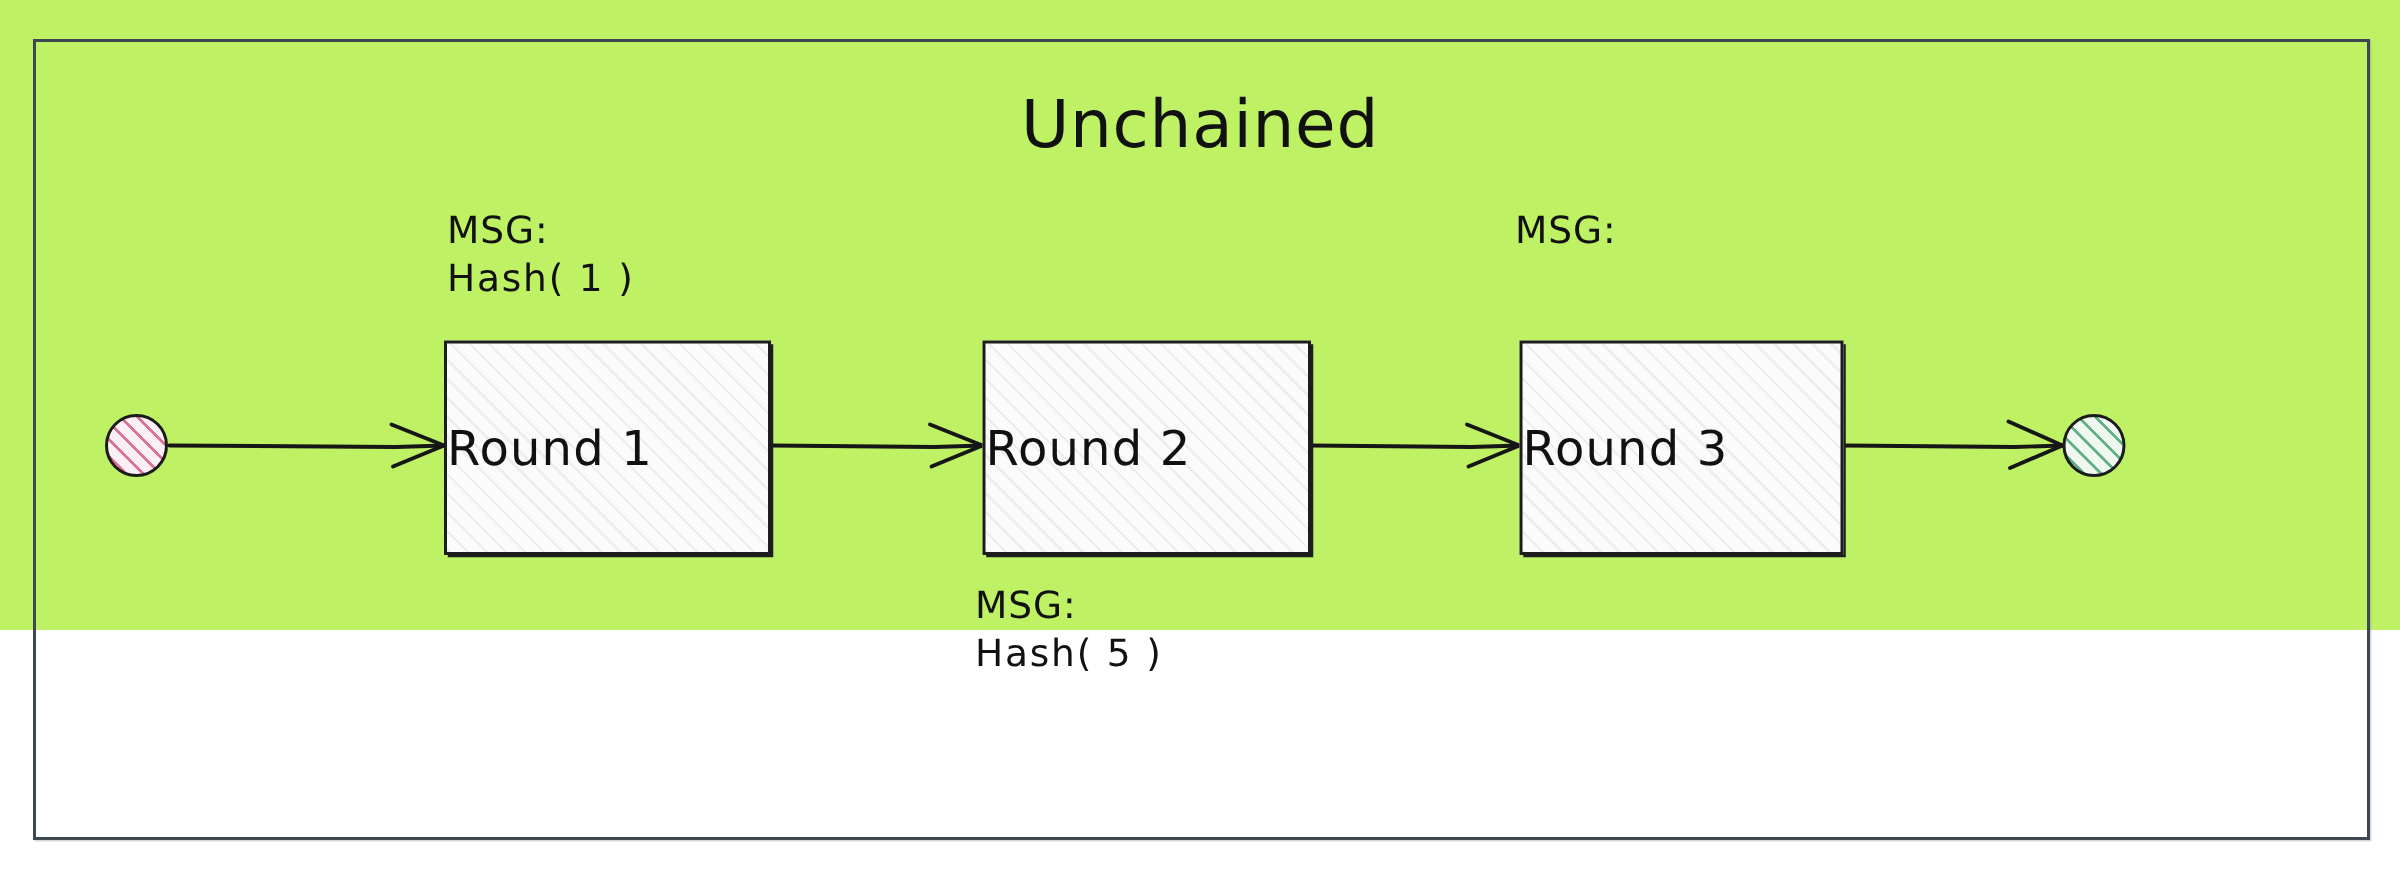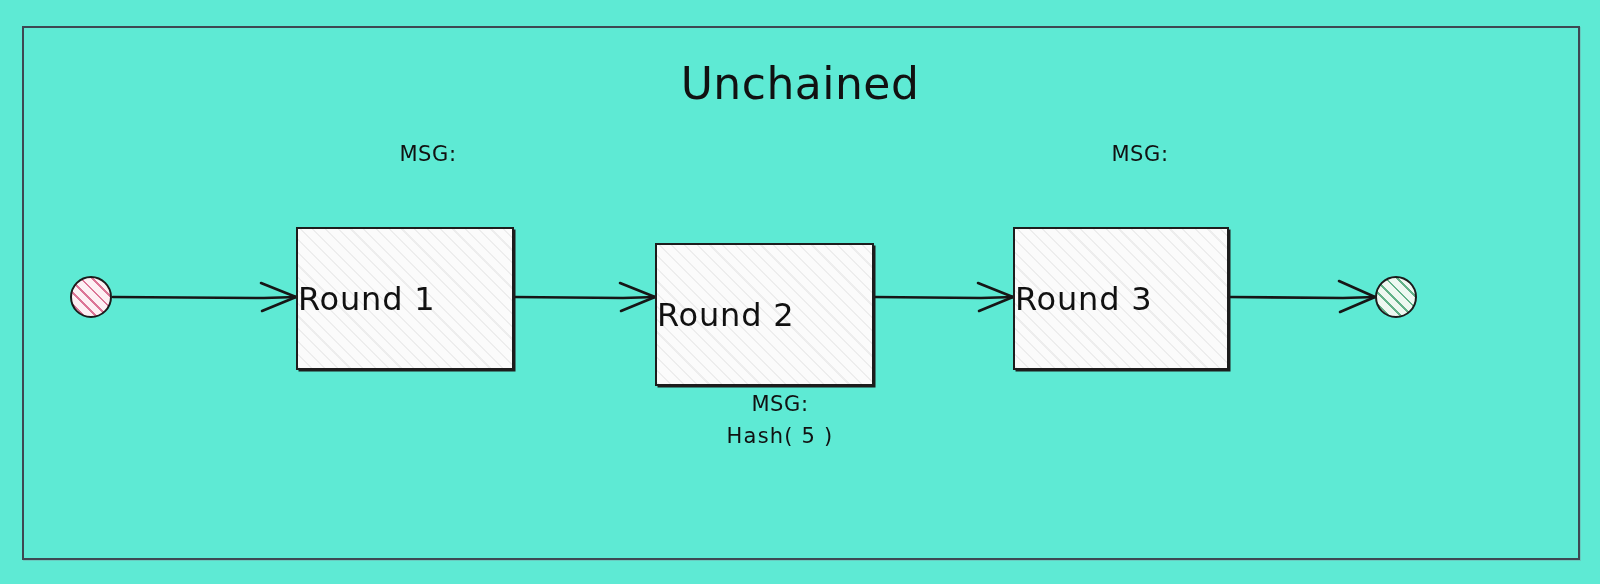--- a/index.html
+++ b/index.html
@@ -9,22 +9,22 @@
   }
   body {
     width: 1600px;
     height: 586px;
     overflow: hidden;
     font-family: "DejaVu Sans", sans-serif;
   }
   #canvas {
     position: relative;
     width: 1600px;
-    height: 584px;
-    background: #5eead4;
+    height: 420px;
+    background: #bef264;
   }
   
   .frame {
     position: absolute;
     left: 22px;
     top: 26px;
     width: 1558px;
     height: 534px;
     border: 2px solid #3d4852;
     box-sizing: border-box;
@@ -64,23 +64,22 @@
     width: 100%;
     transform: translateY(-50%);
     text-align: left;
     font-size: 32px;
     color: #111111;
     letter-spacing: 0.8px;
   }
   
   .msg-label {
     position: absolute;
-    text-align: center;
     color: #111111;
-    font-size: 21px;
+    font-size: 25px;
     line-height: 32px;
     letter-spacing: 0.6px;
   }
   .msg-label .l2 { letter-spacing: 1.2px; }
   
   .endpoint {
     position: absolute;
     width: 42px;
     height: 42px;
     border-radius: 50%;
@@ -151,30 +150,31 @@
   </svg>
 
   <div class="endpoint start" style="left:70px; top:276px;"></div>
 
   <div class="endpoint end" style="left:1375px; top:276px;"></div>
 
   <div class="round-box" style="left:296px; top:227px; width:218px; height:143px;">
     <div class="box-label">Round 1</div>
   </div>
 
-  <div class="round-box" style="left:655px; top:227px; width:219px; height:143px;margin-top:16px;">
+  <div class="round-box" style="left:655px; top:227px; width:219px; height:143px;">
     <div class="box-label">Round 2</div>
   </div>
 
   <div class="round-box" style="left:1013px; top:227px; width:216px; height:143px;padding-left:20px;">
     <div class="box-label">Round 3</div>
   </div>
 
   <div class="msg-label" style="left:298px; top:138px; width:260px;">
     <div class="l1">MSG:</div>
+    <div class="l2">Hash( 1 )</div>
   </div>
 
   <div class="msg-label" style="left:650px; top:388px; width:260px;">
     <div class="l1">MSG:</div>
     <div class="l2">Hash( 5 )</div>
   </div>
 
   <div class="msg-label" style="left:1010px; top:138px; width:260px;">
     <div class="l1">MSG:</div>
   </div>

